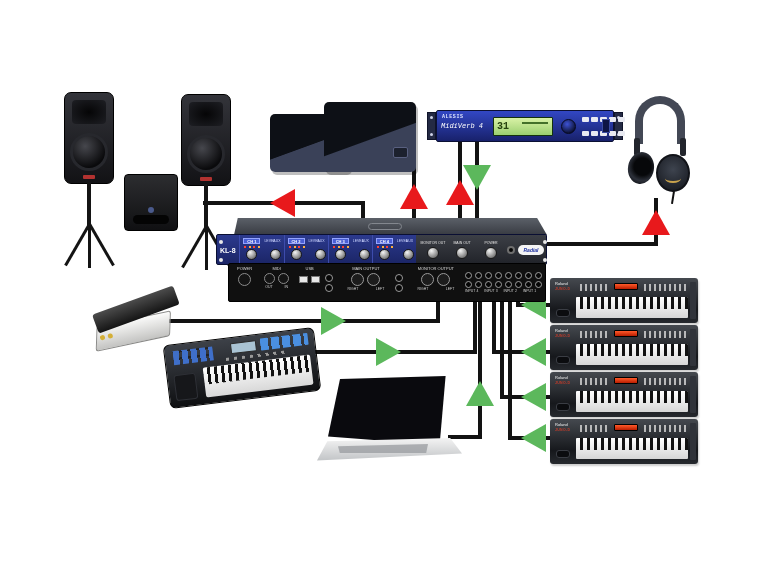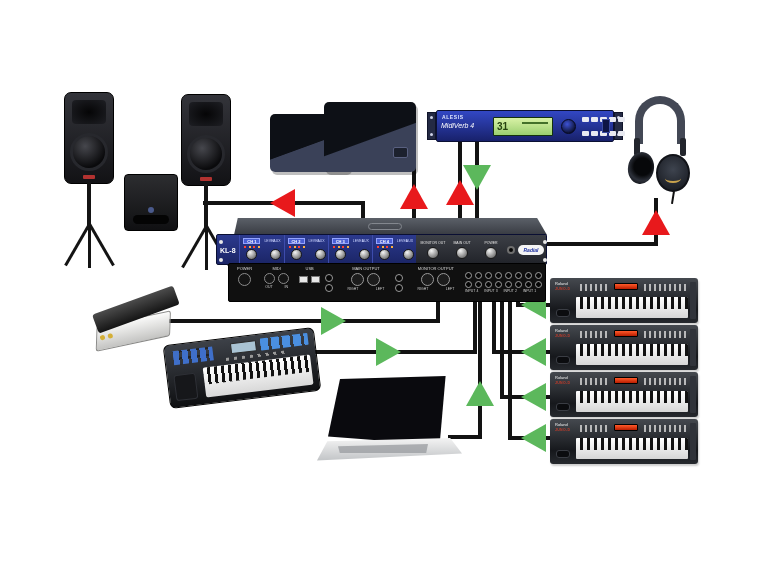--- a/index.html
+++ b/index.html
@@ -41,21 +41,21 @@
   .wedge{position:absolute;border-radius:5px;box-shadow:2px 3px 0 rgba(0,0,0,.25);
          background:linear-gradient(160deg,#0d1016 52%,#3a4158 53%);}
   .wedge .wport{position:absolute;right:8px;bottom:14px;width:15px;height:11px;background:#1c212e;border:1px solid #596080;border-radius:2px;}
 
   
   .alesis{width:196px;height:32px;}
   .aear{position:absolute;top:2px;width:9px;height:28px;background:#242a44;border:1px solid #10142a;}
   .aear.l{left:0;} .aear.r{right:0;}
   .aear i{position:absolute;left:2px;width:3px;height:3px;border-radius:50%;background:#cfd3e8;}
   .aear i.t{top:3px;} .aear i.b{bottom:3px;}
-  .aface{position:absolute;left:9px;right:9px;top:0;height:32px;background:linear-gradient(#3247c4,#18216b);border:1px solid #0b1033;border-radius:2px;}
+  .aface{position:absolute;left:9px;right:9px;top:0;height:32px;background:linear-gradient(#3247c4,#18216b);border:1px solid #0b1033;border-radius:2px;font-family:Liberation Mono, monospace;}
   .abrand{position:absolute;left:5px;top:3px;font-size:5px;font-weight:bold;letter-spacing:.6px;color:#dfe5ff;}
   .amodel{position:absolute;left:4px;top:11px;font-size:7px;font-style:italic;color:#fff;white-space:nowrap;}
   .alcd{position:absolute;left:56px;top:6px;width:60px;height:19px;background:linear-gradient(#d9f2a6,#9bcf70);border:1px solid #14320c;border-radius:1px;
         font-size:10px;font-weight:bold;color:#27430f;line-height:18px;padding-left:3px;}
   .alcd:after{content:"";position:absolute;right:4px;top:4px;width:26px;height:2px;background:#44702a;}
   .aknob{position:absolute;left:124px;top:8px;width:15px;height:15px;border-radius:50%;background:radial-gradient(circle at 40% 32%,#3d53d6,#0d1233 75%);border:1px solid #05081f;}
   .abtns{position:absolute;left:145px;top:6px;width:47px;height:19px;display:flex;flex-wrap:wrap;gap:2px;align-content:space-between;}
   .abtns b{width:7px;height:5px;background:#e9eaf2;border-radius:1px;}
   .apwr{position:absolute;right:3px;top:8px;width:8px;height:14px;background:#0e1545;border:1px solid #3a4aa0;}
 

